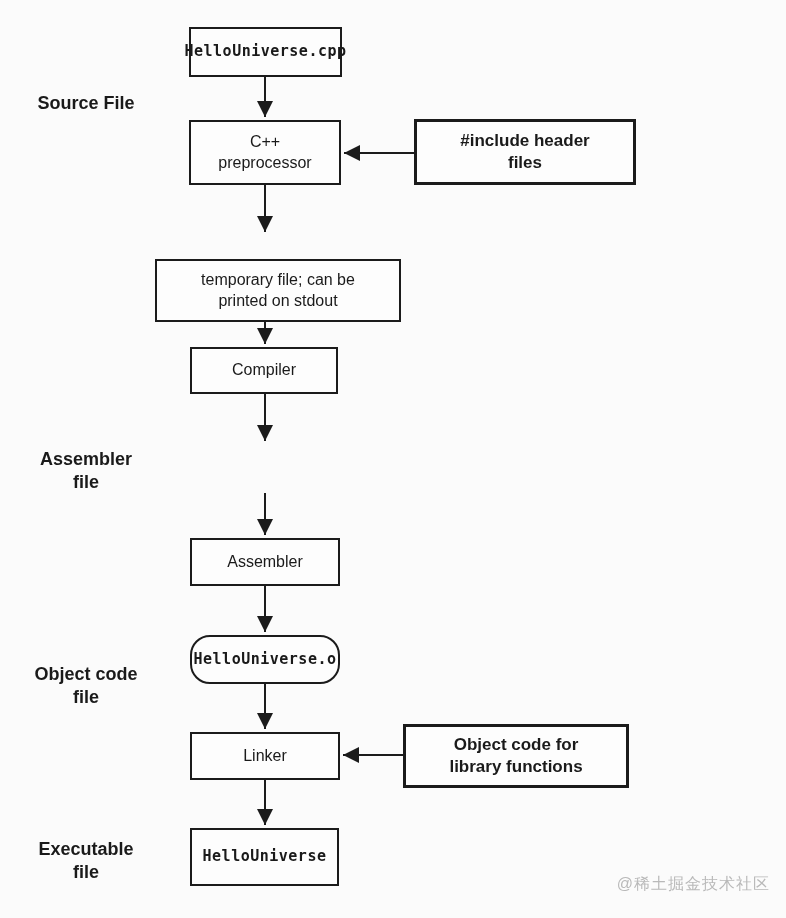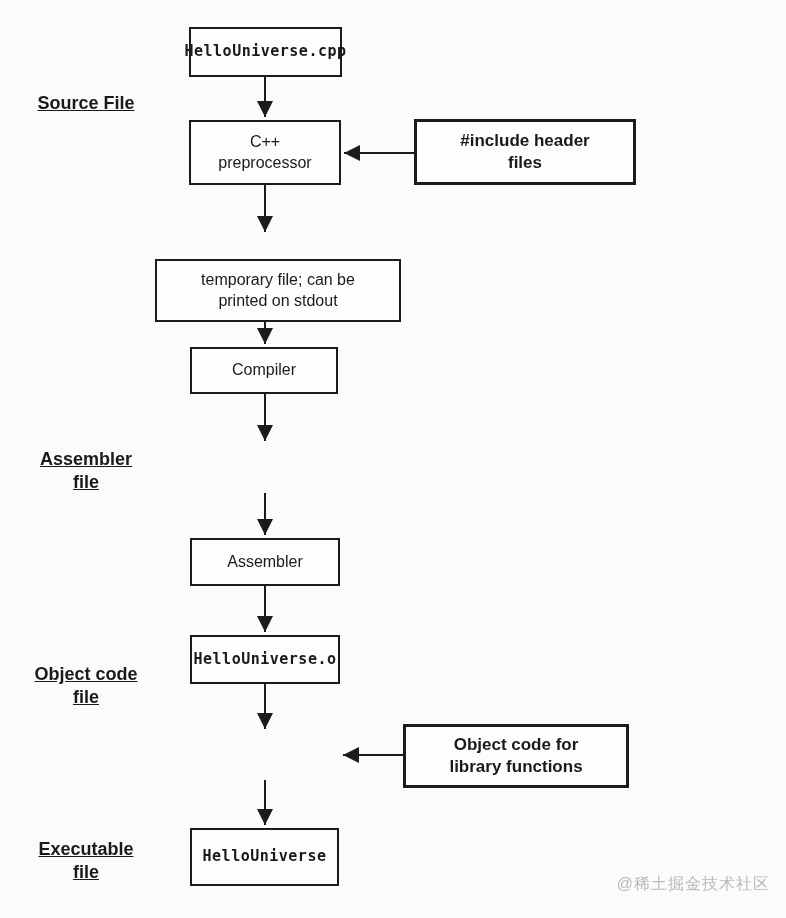--- a/index.html
+++ b/index.html
@@ -48,21 +48,20 @@
     font-size: 17px;
   }
   .stage-label {
     position: absolute;
     font-weight: 700;
     font-size: 18px;
     line-height: 1.3;
     text-align: center;
     white-space: pre-line;
     z-index: 2;
-    text-decoration: underline;
   }
   .arrows {
     position: absolute;
     left: 0;
     top: 0;
     z-index: 1;
     pointer-events: none;
   }
   .arrows line {
     stroke: var(--border);
@@ -118,22 +117,23 @@
 files</div>
 
   <div class="box" style="left:155px; top:235px; width:246px; height:63px;margin-top:24px;">temporary file; can be
 printed on stdout</div>
 
   <div class="box" style="left:190px; top:347px; width:148px; height:47px;">Compiler</div>
 
 
   <div class="box" style="left:190px; top:538px; width:150px; height:48px;">Assembler</div>
 
-  <div class="box box--mono" style="left:190px; top:635px; width:150px; height:49px;">HelloUniverse.o</div>
+  <div class="box box--mono" style="left:190px; top:635px; width:150px; height:49px;border-radius:20px;">HelloUniverse.o</div>
 
+  <div class="box" style="left:190px; top:732px; width:150px; height:48px;">Linker</div>
 
   <div class="box box--side" style="left:403px; top:724px; width:226px; height:64px;">Object code for
 library functions</div>
 
   <div class="box box--mono" style="left:190px; top:828px; width:149px; height:58px;">HelloUniverse</div>
 
   <div class="watermark">@稀土掘金技术社区</div>
 
 </div>
 

